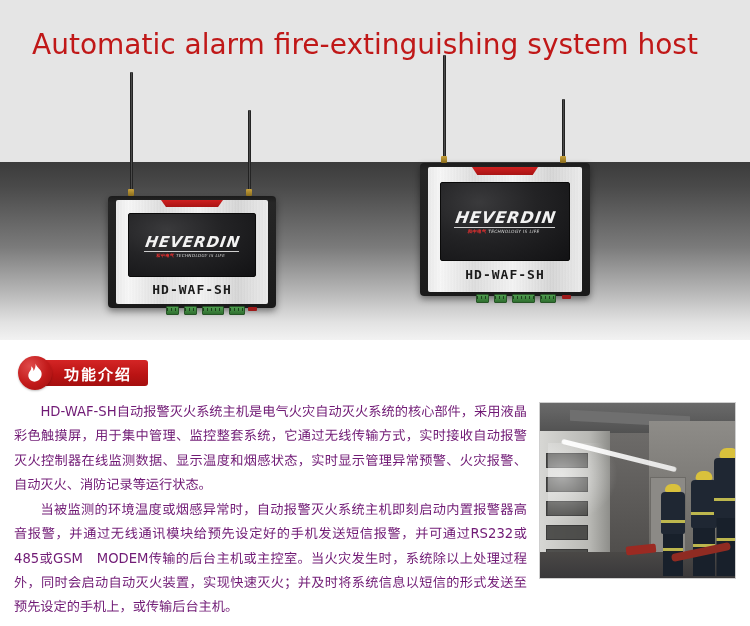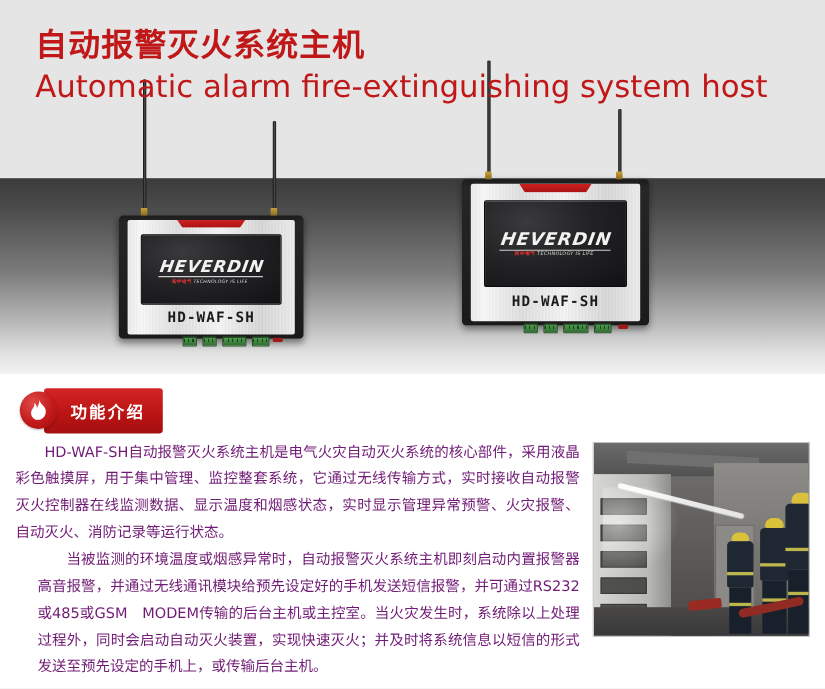--- a/index.html
+++ b/index.html
@@ -118,21 +118,21 @@
   .section-head{position:relative;margin:16px 0 0 18px;height:34px;display:flex;align-items:center;}
   .flame-badge{
     width:34px;height:34px;border-radius:50%;
     background:radial-gradient(circle at 35% 30%,#e04a4a 0%,#c21a1a 55%,#9d0f0f 100%);
     display:flex;align-items:center;justify-content:center;
     position:relative;z-index:3;flex:0 0 auto;
     box-shadow:0 1px 2px rgba(0,0,0,.25);
   }
   .flame-badge svg{display:block;}
   .head-plate{
-    margin-left:-12px;height:41px;padding:0 16px 0 24px;
+    margin-left:-12px;height:26px;padding:0 16px 0 24px;
     background:linear-gradient(to bottom,#d42525 0%,#bb1414 55%,#a50f0f 100%);
     border-radius:3px;
     display:flex;align-items:center;
     position:relative;z-index:2;
   }
   .head-plate span{
     color:#fff;font-size:15px;font-weight:bold;letter-spacing:2px;
     font-family:"DejaVu Sans","Liberation Sans",sans-serif;
   }
 
@@ -142,21 +142,21 @@
   .photo{
     float:right;width:195px;height:175px;margin:2px 0 6px 12px;
     border:1px solid #cfcfcf;background:#6f6f6f;position:relative;overflow:hidden;
   }
   .desc{
     font-family:"DejaVu Sans","Liberation Sans",sans-serif;
     font-size:13.2px;color:#701a75;line-height:1.85;
     text-align:justify;margin:0;
     text-indent:2em;
   }
-  .desc + .desc{margin-top:0;margin-left:20px;}
+  .desc + .desc{margin-top:0;}
 
   
   .ph-room{position:absolute;inset:0;background:linear-gradient(to bottom,#585858 0%,#6d6d6d 30%,#7c7a78 60%,#5d5b59 100%);}
   .ph-ceiling{position:absolute;left:0;top:0;width:100%;height:34px;background:linear-gradient(to bottom,#6a6a6a,#4e4e4e);}
   .ph-duct{position:absolute;left:30px;top:10px;width:120px;height:11px;background:#6f6f6f;transform:skewY(3deg);}
   .ph-panel{position:absolute;left:0;top:28px;width:70px;height:147px;background:linear-gradient(to right,#d7d7d4,#b9b9b5 70%,#8e8e8a);}
   .ph-panel i{position:absolute;left:6px;width:40px;height:13px;background:#3a3a38;border:1px solid #222;opacity:.85;}
   .ph-backwall{position:absolute;left:70px;top:30px;width:80px;height:145px;background:linear-gradient(to bottom,#6d6b69,#4a4846);}
   .ph-door{position:absolute;left:110px;top:74px;width:34px;height:84px;background:#8c8a86;border:1px solid #6d6b67;}
   .ph-rightwall{position:absolute;right:0;top:18px;width:86px;height:157px;background:linear-gradient(to bottom,#8e8c88,#63615d);}
@@ -179,21 +179,20 @@
 </head>
 <body>
 
 <div class="page">
 
   <div class="hero">
     <div class="hero-top"></div>
     <div class="hero-bottom"></div>
 
     <div class="hero-titles">
-      <div class="title-cn">自动报警灭火系统主机</div>
       <div class="title-en">Automatic alarm fire-extinguishing system host</div>
     </div>
 
     <div class="device" style="left:108px;top:196px;width:168px;height:112px;">
       <div class="antenna" style="left:22px;top:-124px;width:3px;height:124px;"></div>
       <div class="antenna-base" style="left:20px;top:-7px;"></div>
       <div class="antenna" style="left:140px;top:-86px;width:3px;height:86px;"></div>
       <div class="antenna-base" style="left:138px;top:-7px;"></div>
 
       <div class="dev-body">

